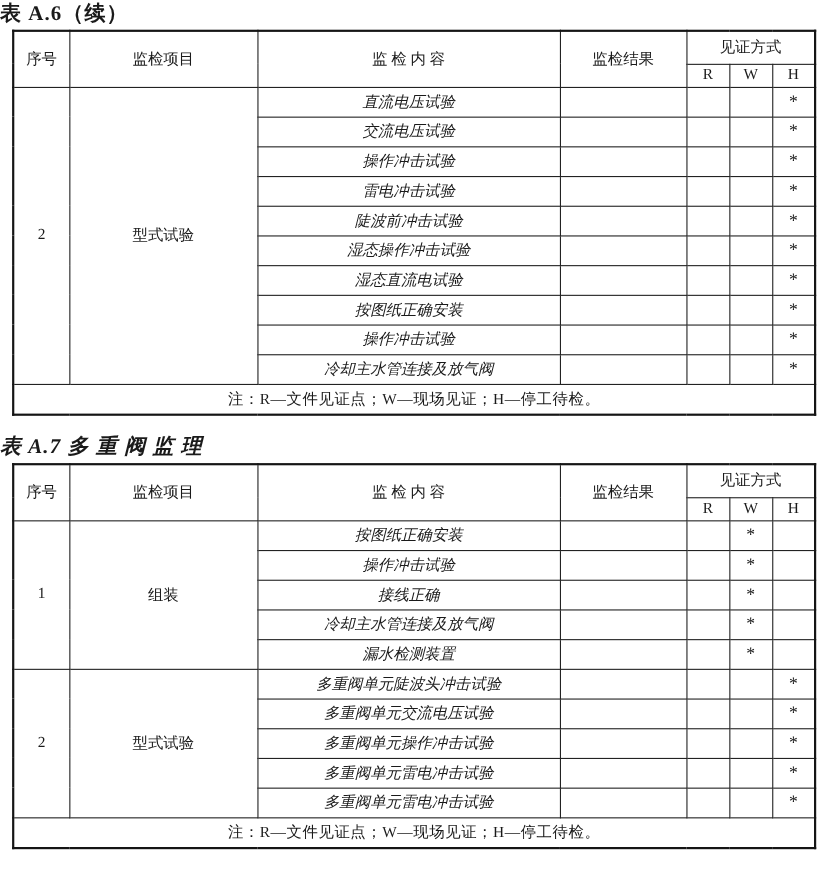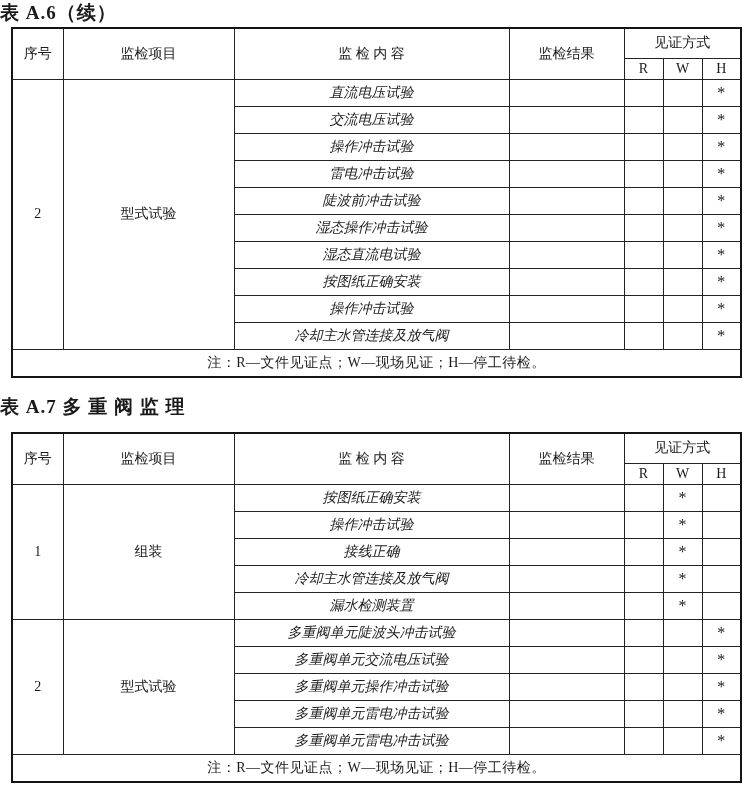--- a/index.html
+++ b/index.html
@@ -18,21 +18,21 @@
   }
   .tbl-title {
     text-align: left;
     font-weight: bold;
     font-size: 19px;
     letter-spacing: 1px;
     height: 20px;
     line-height: 20px;
   }
   .title-a6 { margin-top: 3px; margin-bottom: 4px; }
-  .title-a7 { margin-top: 19px; margin-bottom: 15px; }
+  .title-a7 { margin-top: 19px; margin-bottom: 4px; font-style: italic; }
   table.insp {
     border-collapse: collapse;
     table-layout: fixed;
     width: 729px;
     margin-left: 11px;
     border: 2px solid #151515;
     font-size: 14px;
   }
   table.insp th, table.insp td {
     border: 1px solid #222222;

